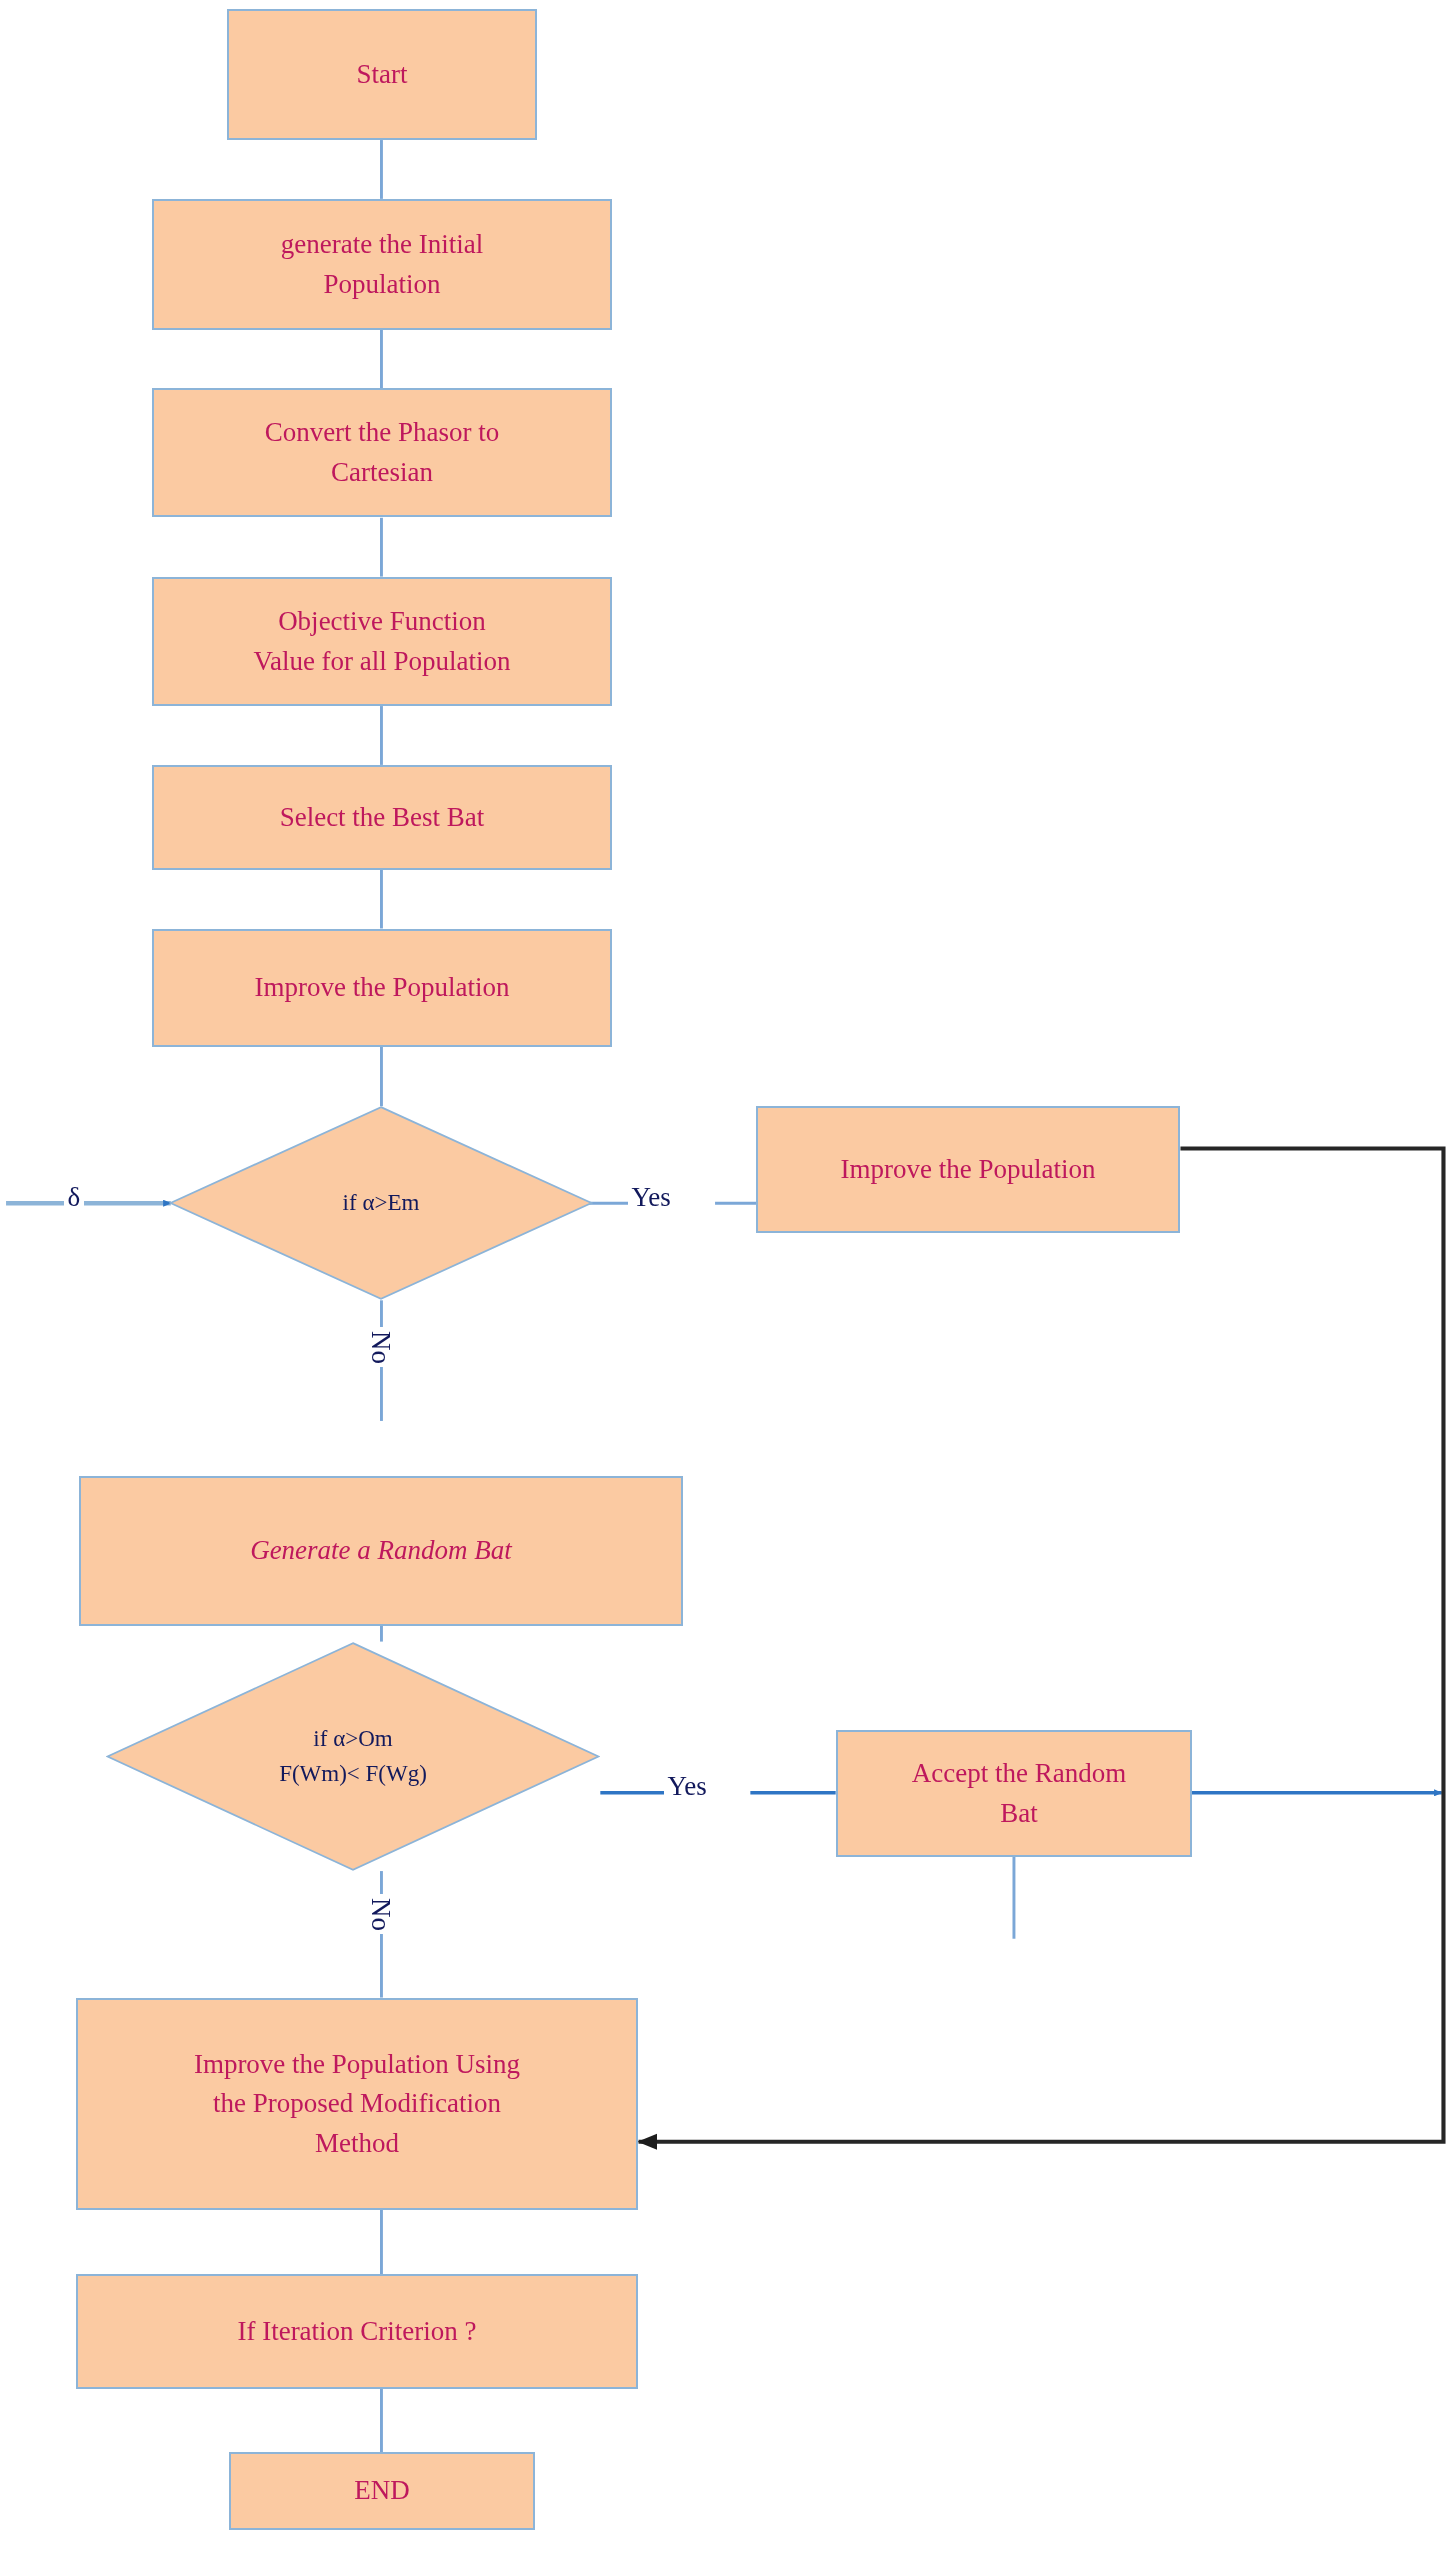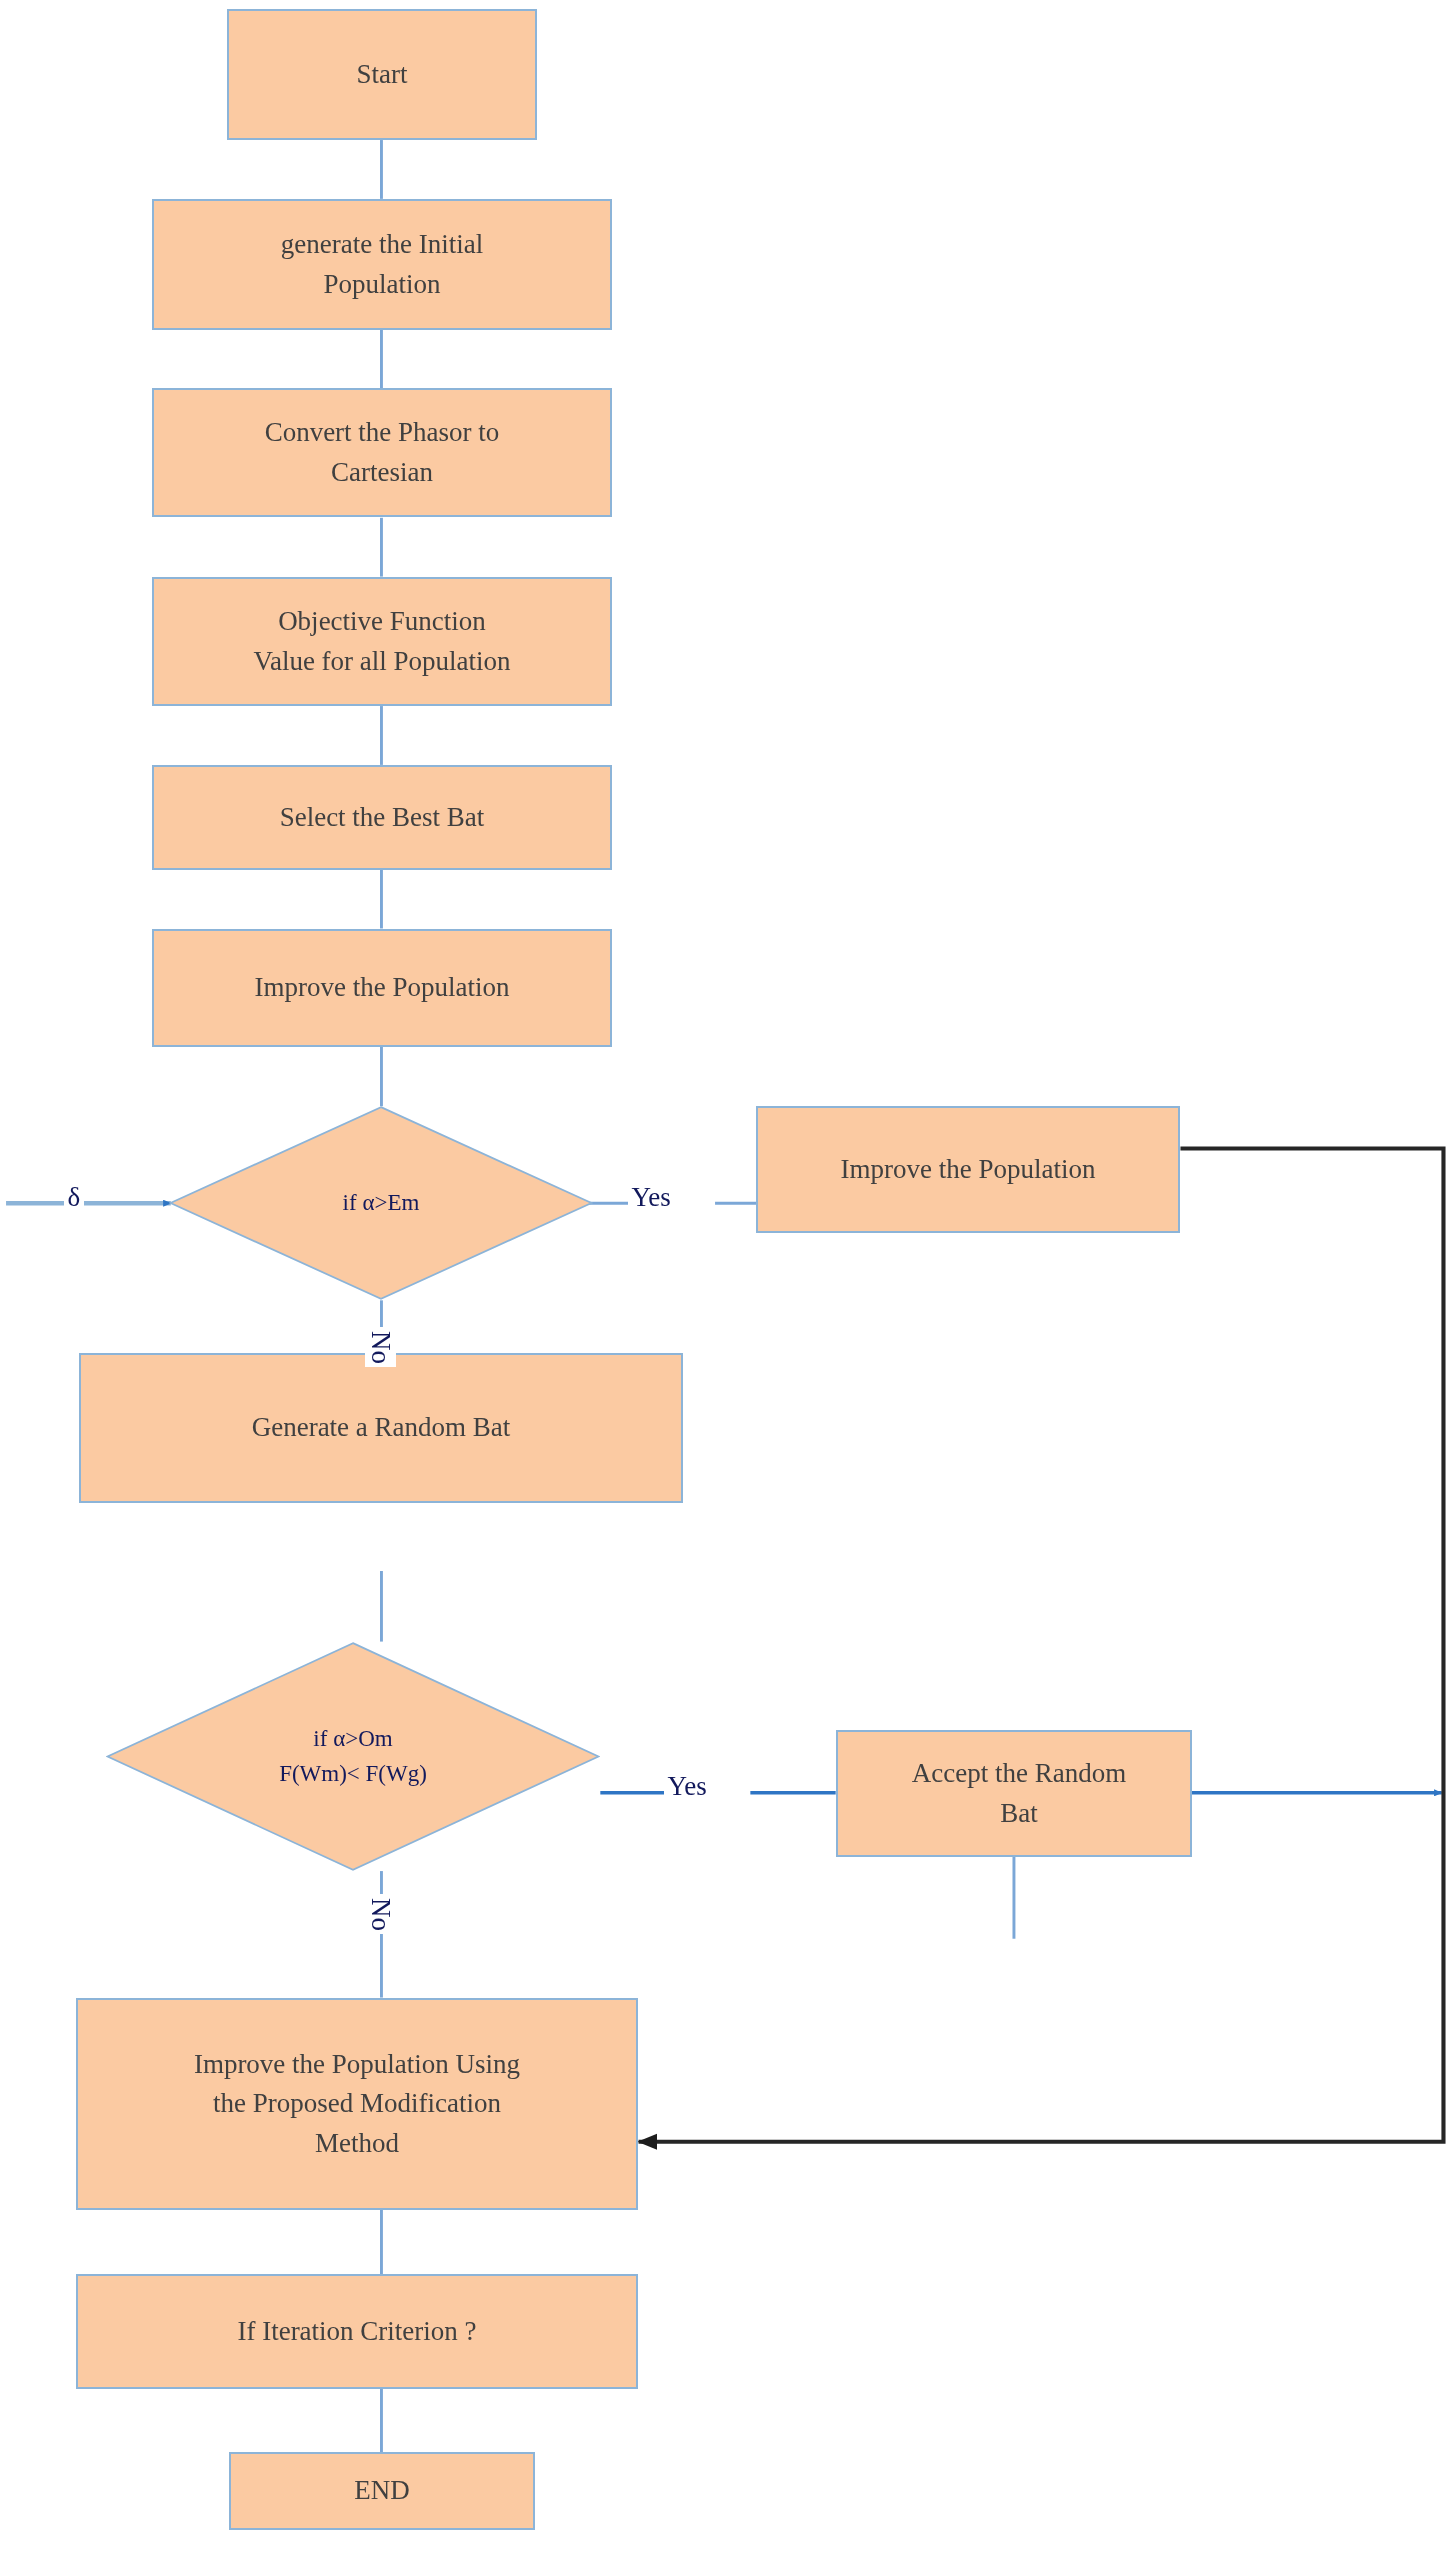--- a/index.html
+++ b/index.html
@@ -22,21 +22,21 @@
   }
   .node {
     position: absolute;
     box-sizing: border-box;
     background: #fbcaa2;
     border: 2.4px solid #8cb4d8;
     display: flex;
     align-items: center;
     justify-content: center;
     text-align: center;
-    color: #404040;
+    color: #be185d;
     font-size: 27px;
     line-height: 1.45;
     padding: 2.4px 5.9px;
     white-space: pre-line;
     font-family: "Liberation Serif", "DejaVu Serif", serif;
   }
   .diamond-wrap {
     position: absolute;
   }
   .diamond-wrap svg {
@@ -163,21 +163,21 @@
     <svg width="424" height="194" viewBox="0 0 720 330">
       <polygon points="360,2 718,165 360,328 2,165" fill="#fbcaa2" stroke="#8cb4d8" stroke-width="3"></polygon>
     </svg>
     <div class="diamond-label">if  α&gt;Em</div>
   </div>
 
   <div class="node" style="left:756px; top:1106px; width:424px; height:127px;">
     <span>Improve the Population</span>
   </div>
 
-  <div class="node" style="left:79px;  top:1353px; width:604px; height:150px;">
+  <div class="node" style="left:79px;  top:1476px; width:604px; height:150px;font-style:italic;">
     <span>Generate a Random Bat</span>
   </div>
 
   <div class="diamond-wrap" style="left:106px; top:1642px; width:494px; height:229px;">
     <svg width="494" height="229" viewBox="0 0 840 390">
       <polygon points="420,2 838,195 420,388 2,195" fill="#fbcaa2" stroke="#8cb4d8" stroke-width="3"></polygon>
     </svg>
     <div class="diamond-label">if  α&gt;Om
 F(Wm)&lt; F(Wg)</div>
   </div>

